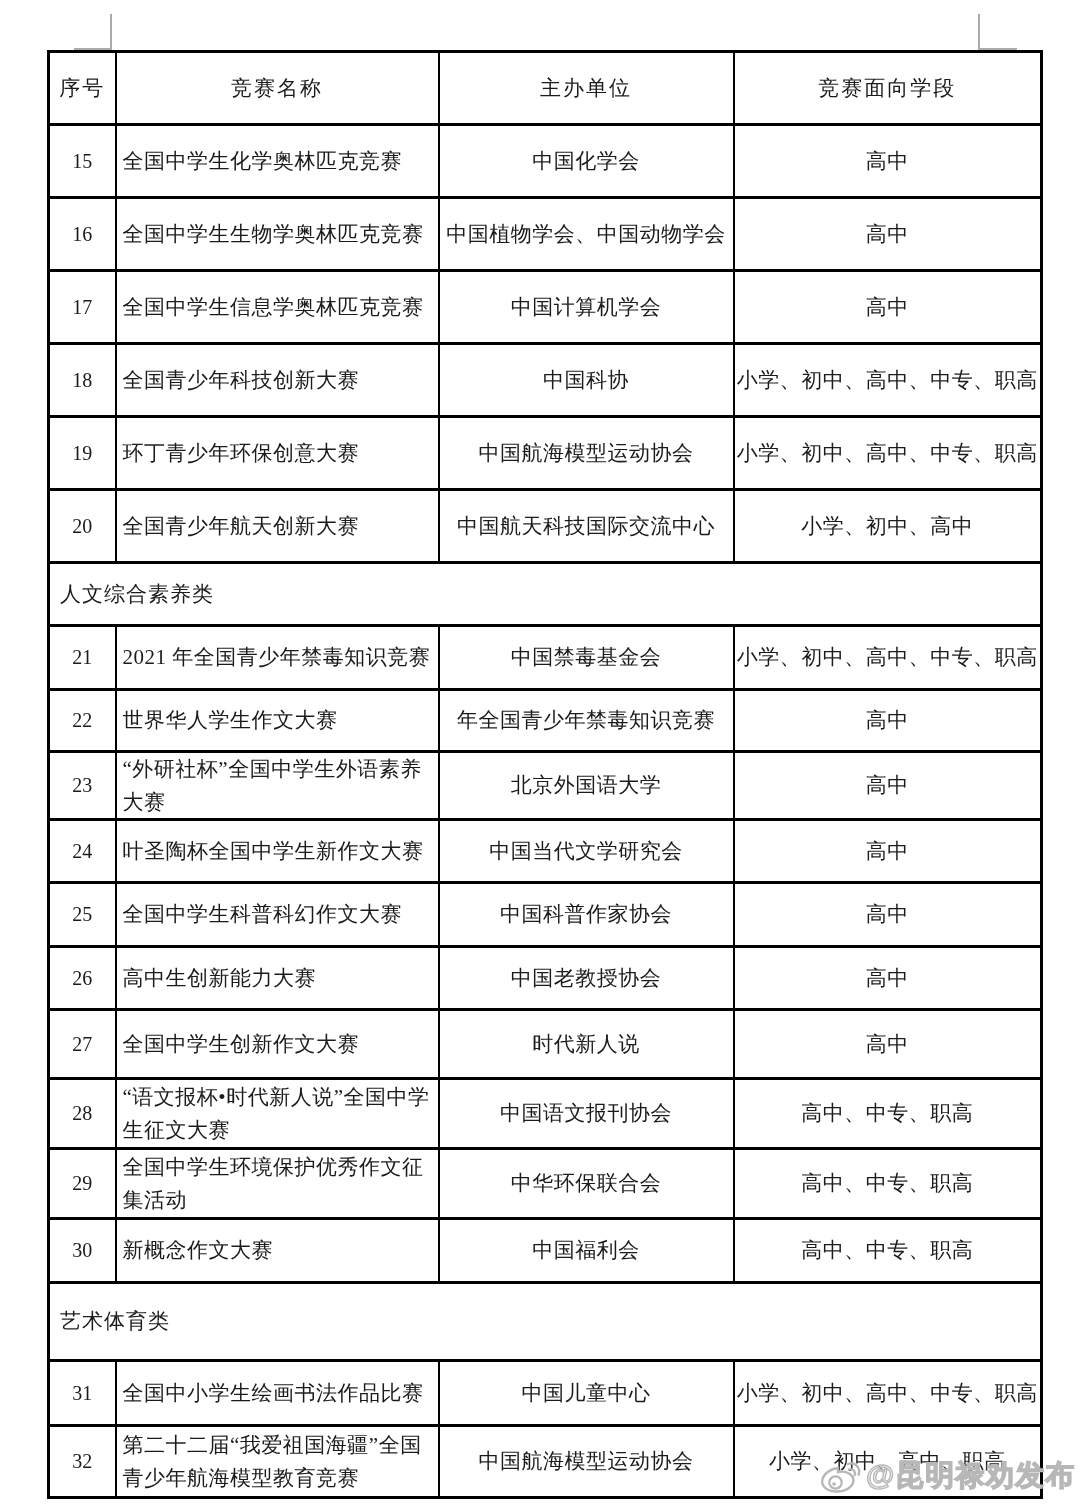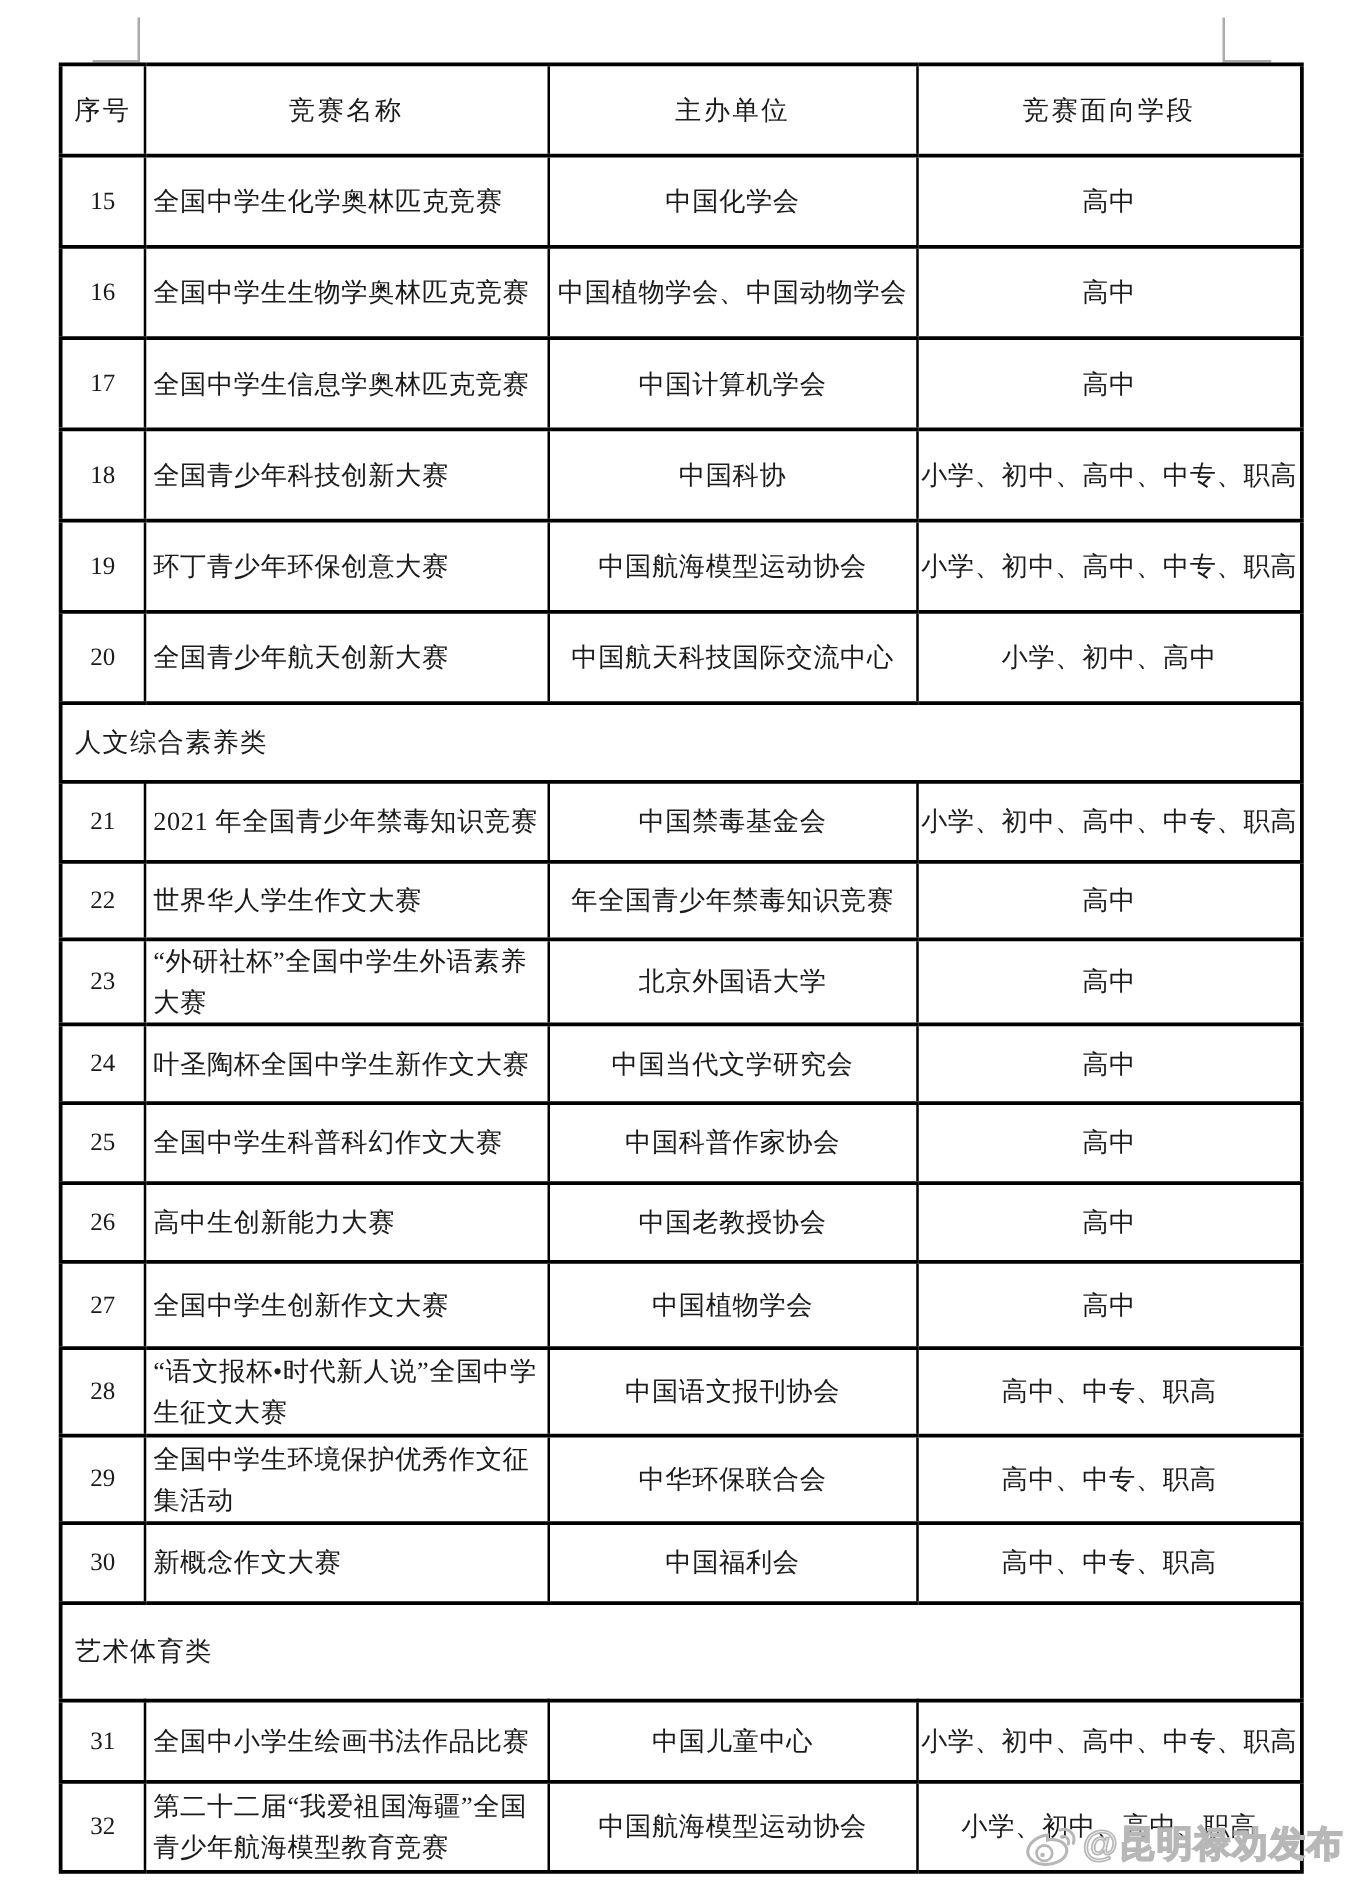--- a/index.html
+++ b/index.html
@@ -163,21 +163,21 @@
     </tr>
     <tr class="h63">
       <td class="num">26</td>
       <td class="name">高中生创新能力大赛</td>
       <td>中国老教授协会</td>
       <td>高中</td>
     </tr>
     <tr class="h69">
       <td class="num">27</td>
       <td class="name">全国中学生创新作文大赛</td>
-      <td>中国植物学会</td>
+      <td>时代新人说</td>
       <td>高中</td>
     </tr>
     <tr class="h70">
       <td class="num">28</td>
       <td class="name">“语文报杯•时代新人说”全国中学生征文大赛</td>
       <td>中国语文报刊协会</td>
       <td>高中、中专、职高</td>
     </tr>
     <tr class="h70">
       <td class="num">29</td>

